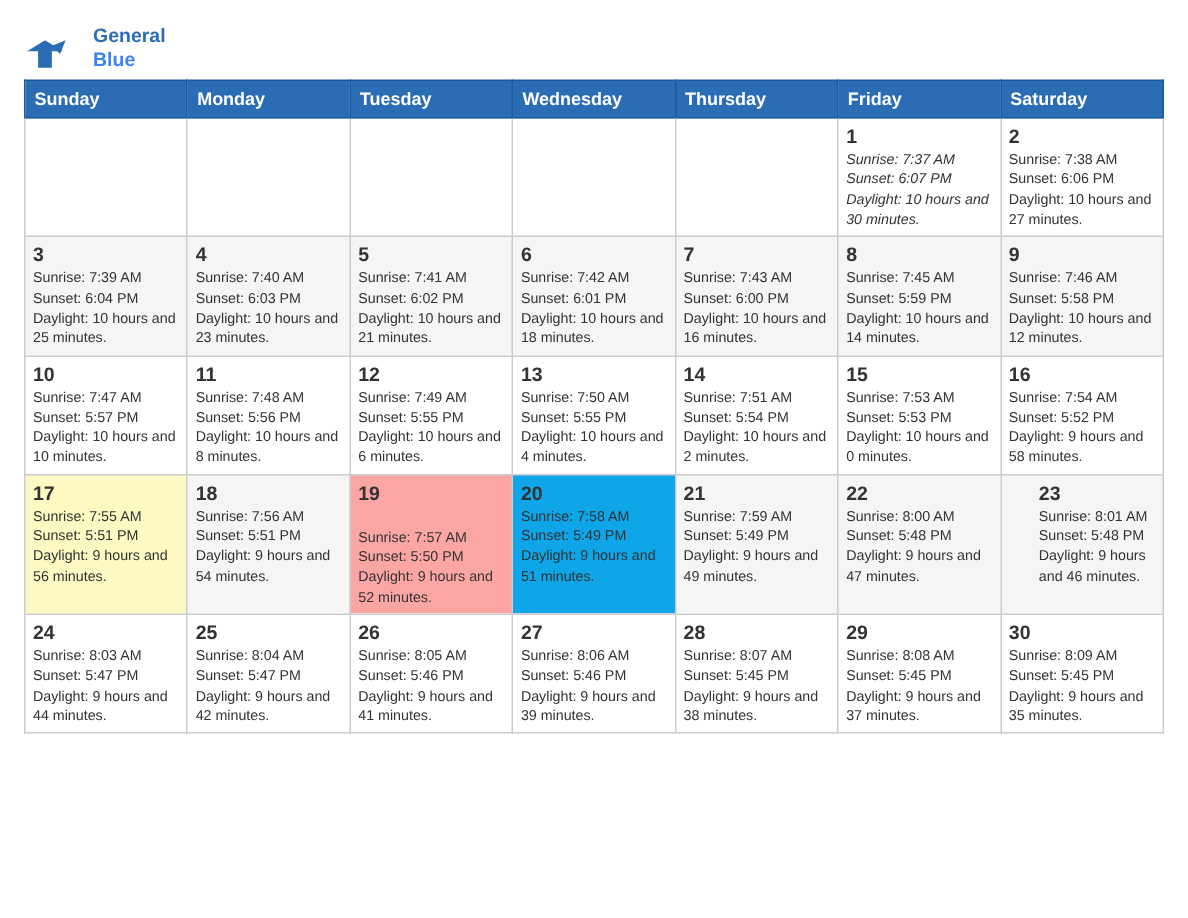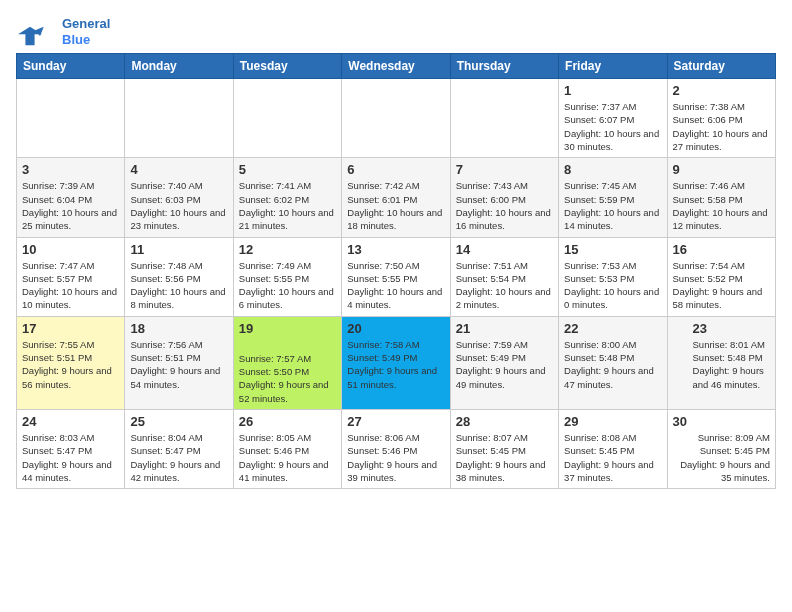--- a/index.html
+++ b/index.html
@@ -123,21 +123,21 @@
   </thead>
   <tbody id="calendar-body">
   <tr>
         <td class="empty-cell"></td>
         <td class="empty-cell"></td>
         <td class="empty-cell"></td>
         <td class="empty-cell"></td>
         <td class="empty-cell"></td>
         <td>
           <div class="day-number">1</div>
-          <div class="day-info" style="white-space: pre-line;">Sunrise: 7:37 AM
+          <div class="day-info" style="white-space: pre-line; font-style: italic;">Sunrise: 7:37 AM
 Sunset: 6:07 PM
 Daylight: 10 hours and 30 minutes.</div>
         </td>
         <td>
           <div class="day-number">2</div>
           <div class="day-info" style="white-space: pre-line;">Sunrise: 7:38 AM
 Sunset: 6:06 PM
 Daylight: 10 hours and 27 minutes.</div>
         </td>
       </tr>
@@ -235,21 +235,21 @@
           <div class="day-info" style="white-space: pre-line;">Sunrise: 7:55 AM
 Sunset: 5:51 PM
 Daylight: 9 hours and 56 minutes.</div>
         </td>
         <td style="background: rgb(245, 245, 245);">
           <div class="day-number">18</div>
           <div class="day-info" style="white-space: pre-line;">Sunrise: 7:56 AM
 Sunset: 5:51 PM
 Daylight: 9 hours and 54 minutes.</div>
         </td>
-        <td style="background: #bef264;">
+        <td style="background: #fca5a5;">
           <div class="day-number">19</div>
           <div class="day-info" style="white-space: pre-line; margin-top: 16px;">Sunrise: 7:57 AM
 Sunset: 5:50 PM
 Daylight: 9 hours and 52 minutes.</div>
         </td>
         <td style="background: #0ea5e9;">
           <div class="day-number">20</div>
           <div class="day-info" style="white-space: pre-line;">Sunrise: 7:58 AM
 Sunset: 5:49 PM
 Daylight: 9 hours and 51 minutes.</div>
@@ -305,19 +305,19 @@
 Daylight: 9 hours and 38 minutes.</div>
         </td>
         <td>
           <div class="day-number">29</div>
           <div class="day-info" style="white-space: pre-line;">Sunrise: 8:08 AM
 Sunset: 5:45 PM
 Daylight: 9 hours and 37 minutes.</div>
         </td>
         <td>
           <div class="day-number">30</div>
-          <div class="day-info" style="white-space: pre-line; text-align: right;">Sunrise: 8:09 AM
+          <div class="day-info" style="white-space: pre-line;">Sunrise: 8:09 AM
 Sunset: 5:45 PM
 Daylight: 9 hours and 35 minutes.</div>
         </td>
       </tr>
     </tbody>
 </table>
 
 </body></html>

